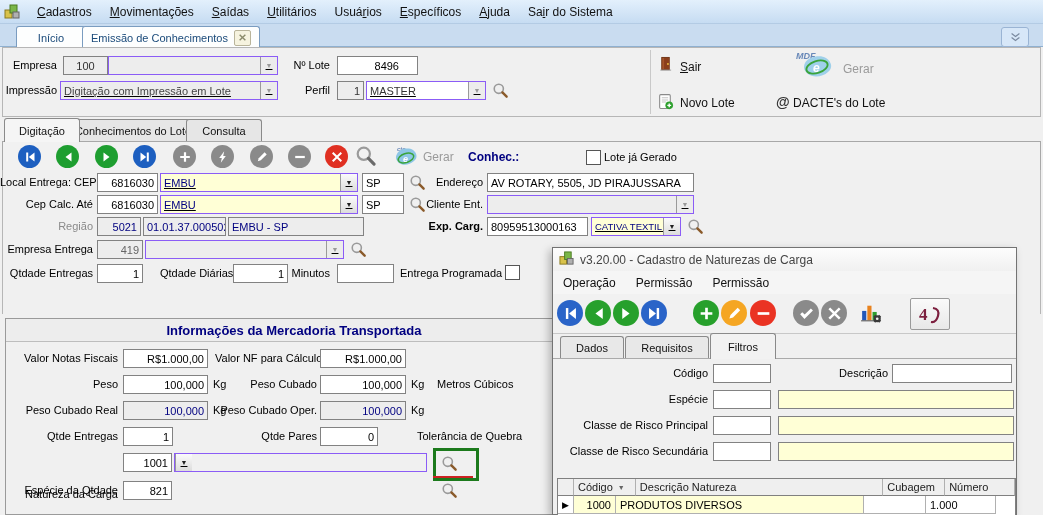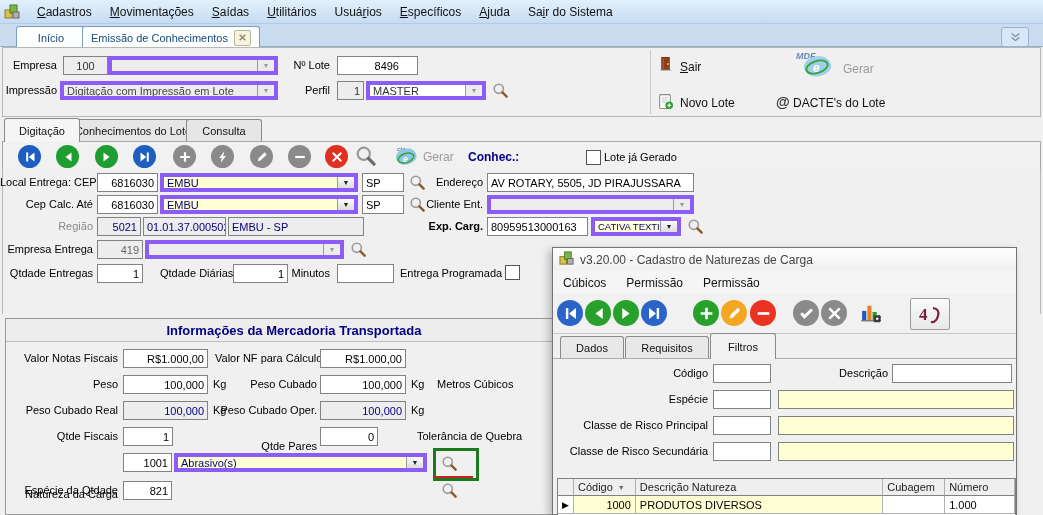--- a/index.html
+++ b/index.html
@@ -19,21 +19,21 @@
   .headerpanel{left:2px;top:47px;width:1039px;height:70px;background:#f0f0f0;border:1px solid #b6b6b6;}
   .vsep{position:absolute;left:650px;top:50px;width:1px;height:64px;background:#c9c9c9;}
   .lbl{position:absolute;font-size:11px;color:#000;text-align:right;white-space:nowrap;}
   .lbl.gray{color:#8a8a8a;}
   .lbl.b{font-weight:bold;}
   .inp{position:absolute;box-sizing:border-box;height:19px;border:1px solid #828282;background:#fff;font-size:11px;color:#000;display:flex;align-items:center;padding:0 3px;white-space:nowrap;overflow:hidden;}
   .inp.ra{justify-content:flex-end;}
   .inp.ctr{justify-content:center;}
   .inp.gray{background:#ededed;color:#000080;}
   .inp.yel{background:#ffffd6;color:#000080;}
-  .combo{position:absolute;box-sizing:border-box;height:19px;border:4px solid #8b5cf6;display:flex;}
+  .combo{position:absolute;box-sizing:border-box;height:19px;border:1px solid #8b5cf6;display:flex;text-decoration:underline;}
   .combo .cval{flex:1;font-size:11px;display:flex;align-items:center;padding:0 3px;background:#fff;color:#000;white-space:nowrap;overflow:hidden;}
   .combo.yel .cval{background:#ffffd6;color:#000080;}
   .combo.gray .cval{background:#ededed;color:#444;}
   .carw{width:16px;background:linear-gradient(#fbfbfb,#dcdcdc);border-left:1px solid #9a9a9a;display:flex;align-items:center;justify-content:center;font-size:7px;color:#222;}
   .carw.dis{color:#9a9a9a;background:#ececec;}
   .magbtn{position:absolute;display:inline-flex;cursor:pointer;}
   .actlbl{position:absolute;font-size:12px;color:#111;white-space:nowrap;}
   .actlbl.gray{color:#9a9a9a;}
   
   .subtabstrip{left:2px;top:118px;width:1039px;height:23px;background:#f0f0f0;}
@@ -345,30 +345,29 @@
   <span class="unit" style="left:411px;top:378px;">Kg</span>
   <span class="lbl" style="left:437px;top:378px;width:100px;text-align:left;left:437px;">Metros Cúbicos</span>
 
   <span class="lbl" style="left:0;top:404px;width:118px;">Peso Cubado Real</span>
   <div class="inp gray ra" style="left:123px;top:401px;width:85px;">100,000</div>
   <span class="unit" style="left:213px;top:404px;">Kg</span>
   <span class="lbl" style="left:215px;top:404px;width:102px;">Peso Cubado Oper.</span>
   <div class="inp gray ra" style="left:320px;top:401px;width:86px;">100,000</div>
   <span class="unit" style="left:411px;top:404px;">Kg</span>
 
-  <span class="lbl" style="left:0;top:430px;width:118px;">Qtde Fiscais</span>
+  <span class="lbl" style="left:0;top:430px;width:118px;">Qtde Entregas</span>
   <div class="inp ra" style="left:123px;top:427px;width:50px;">1</div>
-  <span class="lbl" style="left:215px;top:440px;width:102px;">Qtde Pares</span>
+  <span class="lbl" style="left:215px;top:430px;width:102px;">Qtde Pares</span>
   <div class="inp ra" style="left:320px;top:427px;width:58px;">0</div>
   <span class="lbl" style="left:417px;top:430px;width:120px;text-align:left;">Tolerância de Quebra</span>
 
   <span class="lbl" style="left:0;top:456px;width:118px;margin-top:32px;">Natureza da Carga</span>
   <div class="inp ra" style="left:123px;top:453px;width:49px;">1001</div>
   <div class="combo yel" style="left:174px;top:453px;width:253px;">
-      <span class="cval">Abrasivo(s)</span>
       <span class="carw">▼</span>
     </div>
   <div class="greenbox" style="left:433px;top:448px;"></div>
   <span class="magbtn" style="left:441px;top:455px;">
       <svg width="17" height="17" viewBox="0 0 16 16">
         <circle cx="6.4" cy="6.4" r="4.3" fill="none" stroke="#9a9a9a" stroke-width="1.5"></circle>
         <path d="M9.8 9.8l4 4" stroke="#8a5a2a" stroke-width="2.2" stroke-linecap="round"></path>
       </svg>
     </span>
   <div class="redline" style="left:433px;top:476px;width:40px;"></div>
@@ -385,21 +384,21 @@
   <div class="abs popup">
     <div class="ptitle">
       <span><svg width="15" height="15" viewBox="0 0 16 16">
             <rect x="1" y="6" width="7" height="8" fill="#d8c24a" stroke="#8a7a20"></rect>
             <rect x="6" y="1" width="7" height="8" fill="#7ab648" stroke="#4a7a20"></rect>
             <rect x="9" y="8" width="6" height="6" fill="#b0b0b0" stroke="#666"></rect>
           </svg></span>
       <span>v3.20.00 - Cadastro de Naturezas de Carga</span>
     </div>
     <div class="pmenu" id="popup-menu">
-        <span class="menuitem">Cúbicos</span>
+        <span class="menuitem">Operação</span>
         <span class="menuitem">Permissão</span>
         <span class="menuitem">Permissão</span>
       </div>
     <div class="ptoolbar" id="popup-toolbar">
       <span class="magbtn" style="left:306px;top:7px;">
         <svg width="25" height="24" viewBox="0 0 24 22">
             <rect x="3" y="9" width="4" height="9" fill="#2257b8"></rect>
             <rect x="8" y="4" width="4" height="14" fill="#e8821e"></rect>
             <rect x="13" y="10" width="4" height="8" fill="#2e9e2e"></rect>
             <path d="M2 18.5h16" stroke="#555"></path>
@@ -492,21 +491,21 @@
           <span class="gcell hd" style="width: 16px;"></span>
           <span class="gcell hd" style="width: 62px;">Código<span style="font-size: 7px; color: rgb(102, 102, 102); margin-left: 5px;">▼</span></span>
           <span class="gcell hd" style="width: 248px;">Descrição Natureza</span>
           <span class="gcell hd" style="width: 62px;">Cubagem</span>
           <span class="gcell hd" style="width: 70px;">Número</span>
         </div>
         <div class="grow" style="height: 18px;">
           <span class="gcell" style="width: 16px;">
             <span style="font-size:9px;color:#000;">▶</span>
           </span>
-          <span class="gcell yel ra" style="width: 62px; height: 18px;">1000</span>
+          <span class="gcell yel ra" style="width: 42px; height: 18px;">1000</span>
           <span class="gcell yel" style="width: 248px; height: 18px;">PRODUTOS DIVERSOS</span>
           <span class="gcell " style="width: 62px; height: 18px;"></span>
           <span class="gcell " style="width: 70px; height: 18px;">1.000</span>
         </div>
       </div>
   </div>
 
 </div>
 
 </body></html>

